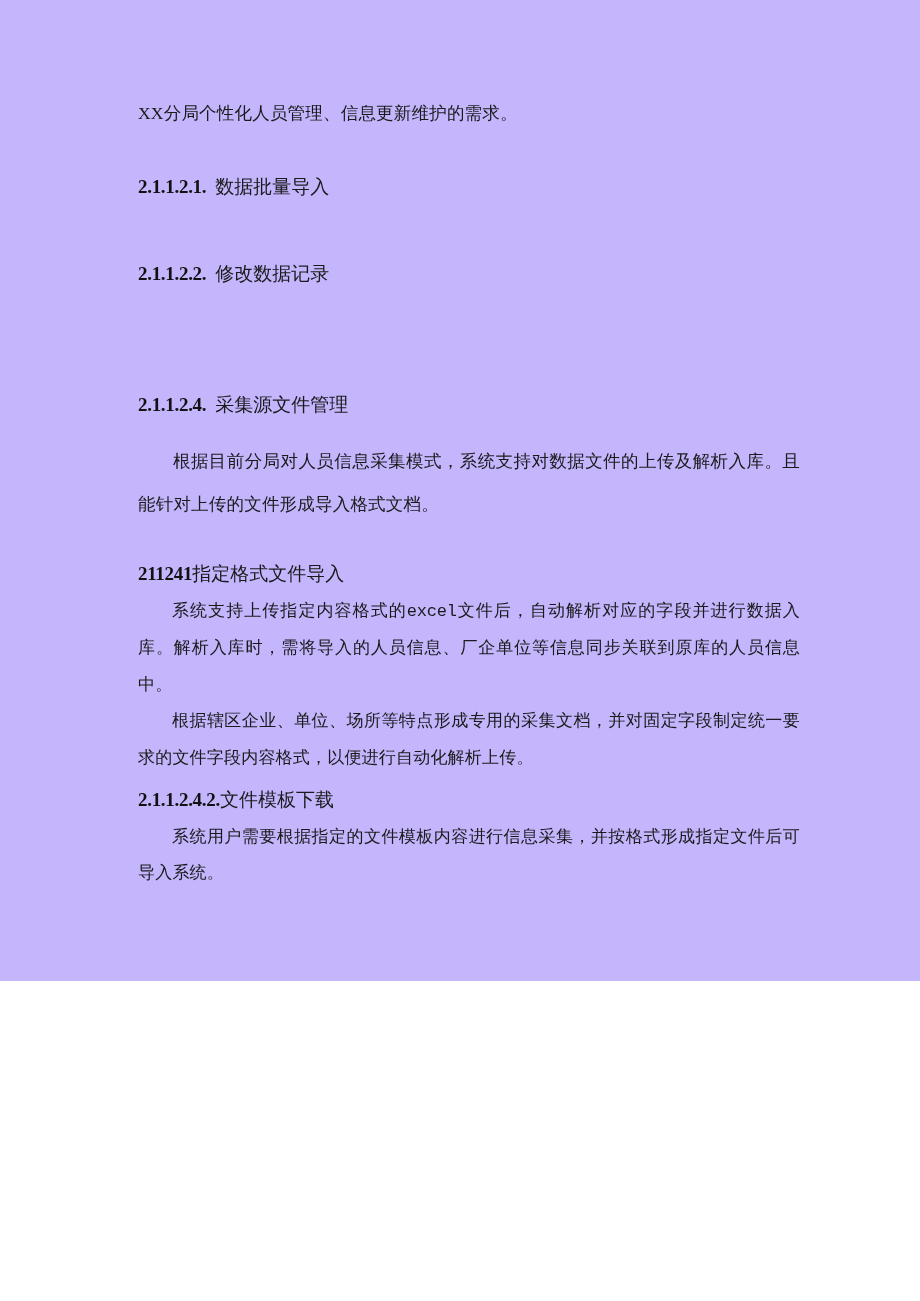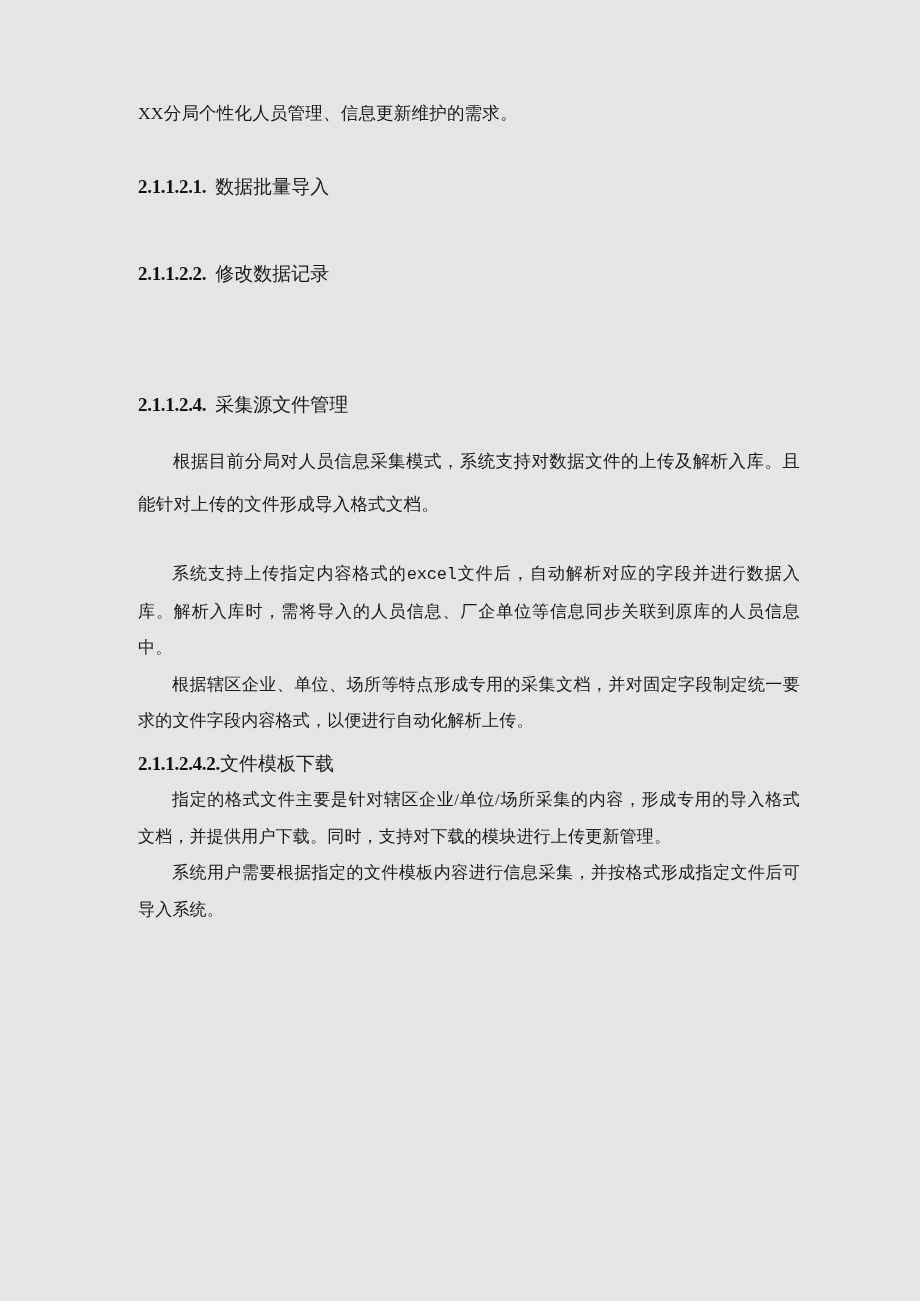--- a/index.html
+++ b/index.html
@@ -4,22 +4,22 @@
 <style>
   html, body {
     margin: 0;
     padding: 0;
     background: #ffffff;
   }
 
   .page {
     position: relative;
     width: 920px;
-    height: 1301px;
-    background: #e5e5e5;
+    height: 981px;
+    background: #c4b5fd;
     margin: 0 auto;
     overflow: hidden;
   }
 
   .content {
     position: absolute;
     left: 138px;
     top: 92px;
     width: 662px;
   }
@@ -112,27 +112,27 @@
     <div class="sp-md"></div>
 
     <h3 class="heading"><span class="num">2.1.1.2.4.</span><span class="num">  </span><span class="title">采集源文件管理</span></h3>
 
     <div class="sp-sm"></div>
 
     <p class="para indent">根据目前分局对人员信息采集模式，系统支持对数据文件的上传及解析入库。且能针对上传的文件形成导入格式文档。</p>
 
     <div class="sp-md"></div>
 
+    <h3 class="heading tight"><span class="num">211241</span><span class="title">指定格式文件导入</span></h3>
 
     <p class="para tight indent"><span>系统支持上传指定内容格式的</span><span class="latin">excel</span><span>文件后，自动解析对应的字段并进行数据入库。解析入库时，需将导入的人员信息、厂企单位等信息同步关联到原库的人员信息中。</span></p>
 
     <p class="para tight indent">根据辖区企业、单位、场所等特点形成专用的采集文档，并对固定字段制定统一要求的文件字段内容格式，以便进行自动化解析上传。</p>
 
     <div class="sp-xs"></div>
 
     <h3 class="heading tight"><span class="num">2.1.1.2.4.2.</span><span class="title">文件模板下载</span></h3>
 
-    <p class="para tight indent">指定的格式文件主要是针对辖区企业/单位/场所采集的内容，形成专用的导入格式文档，并提供用户下载。同时，支持对下载的模块进行上传更新管理。</p>
 
     <p class="para tight indent">系统用户需要根据指定的文件模板内容进行信息采集，并按格式形成指定文件后可导入系统。</p>
 
   </div>
 </div>
 
 </body></html>

